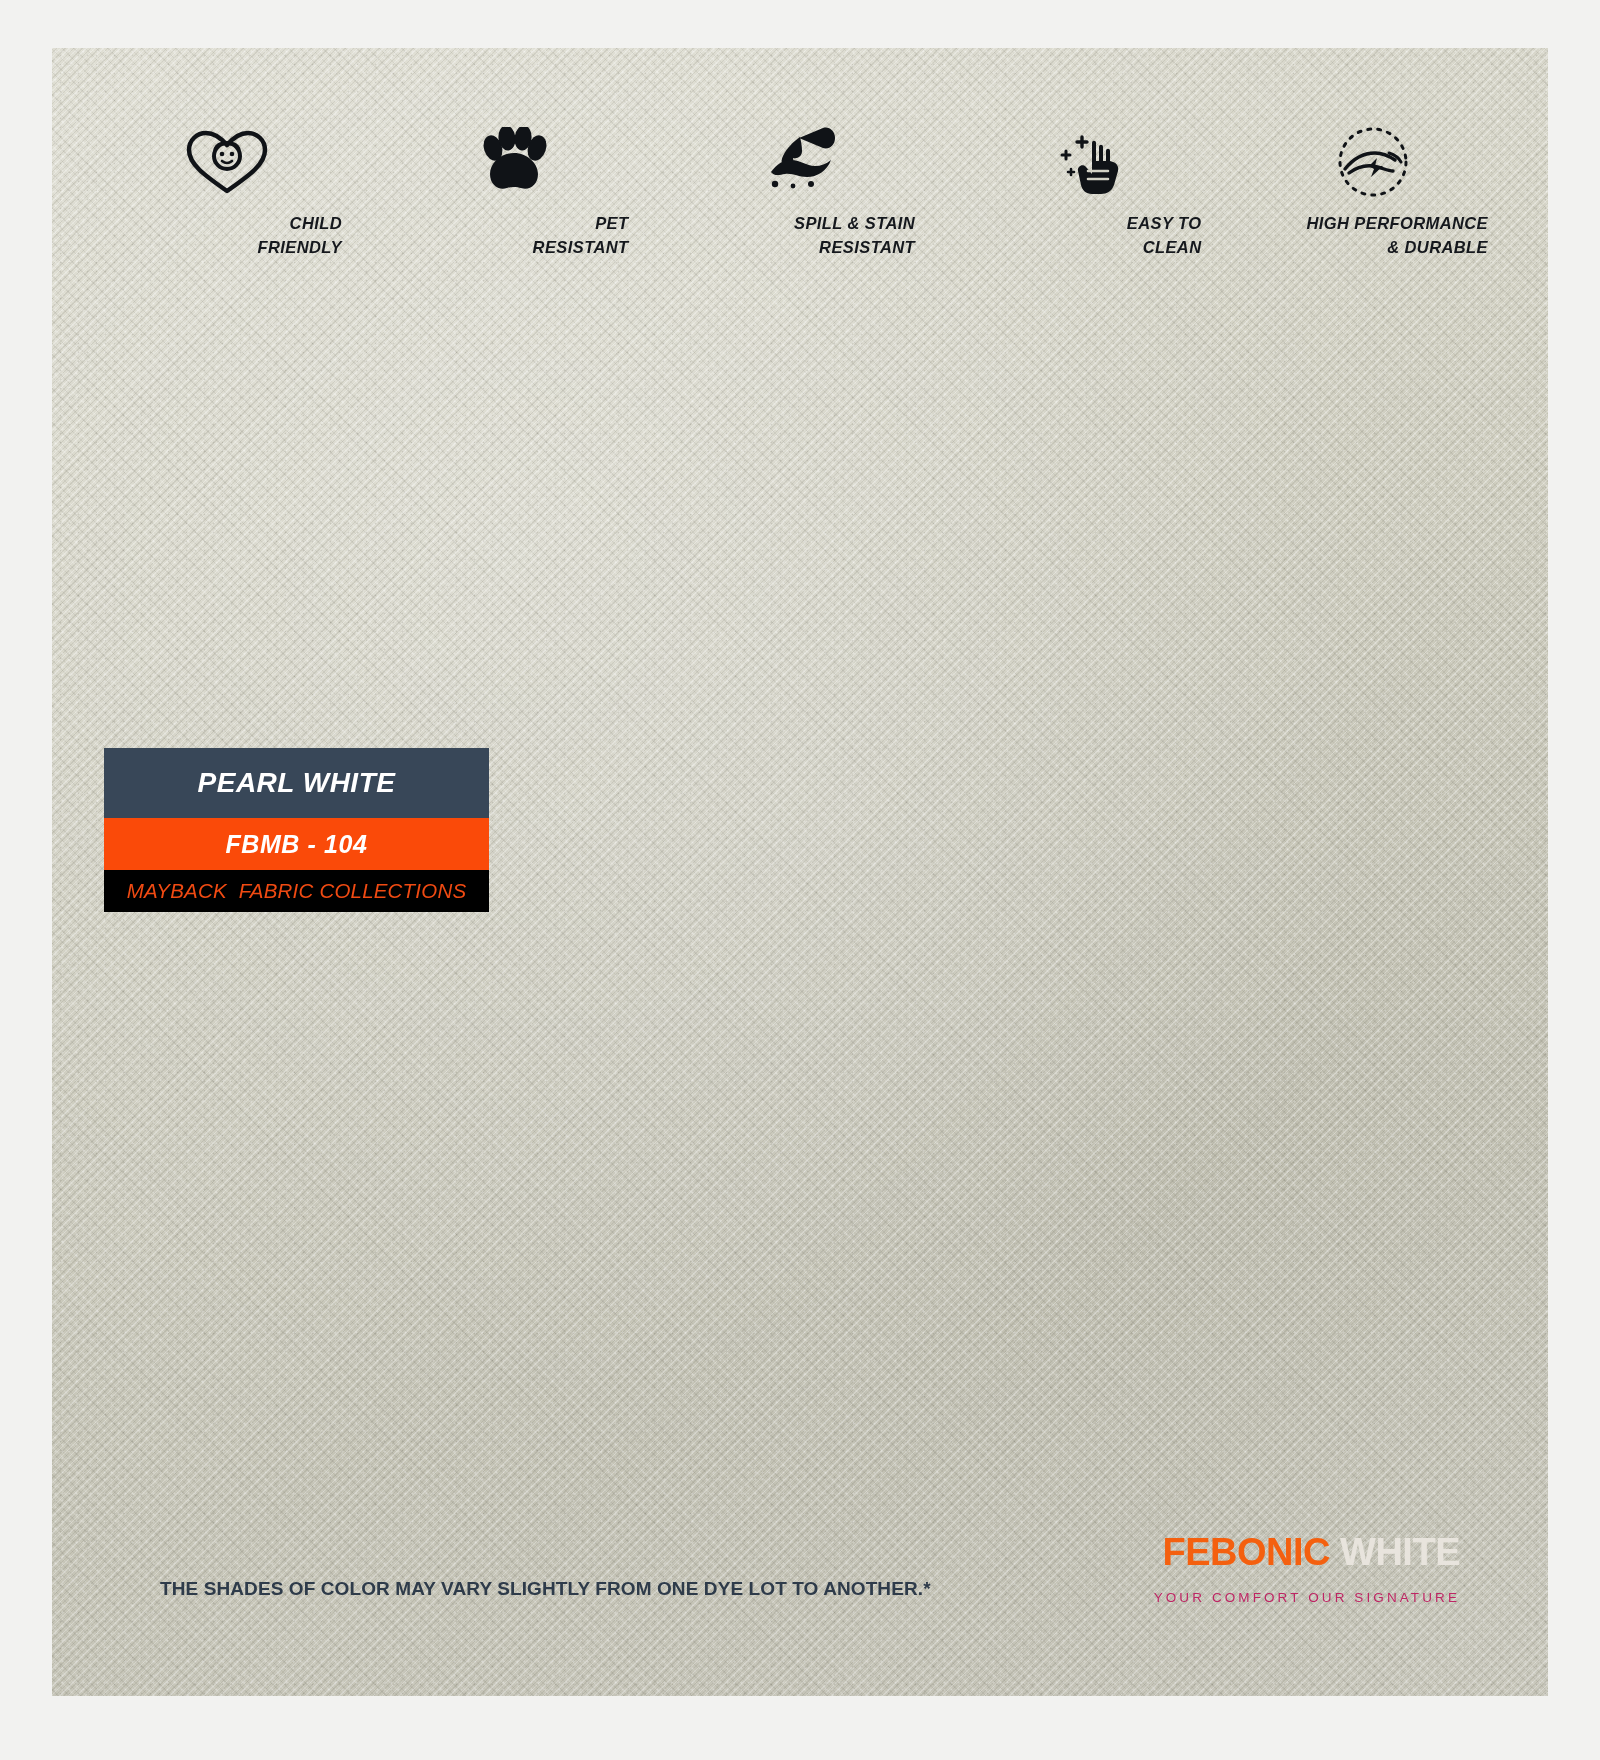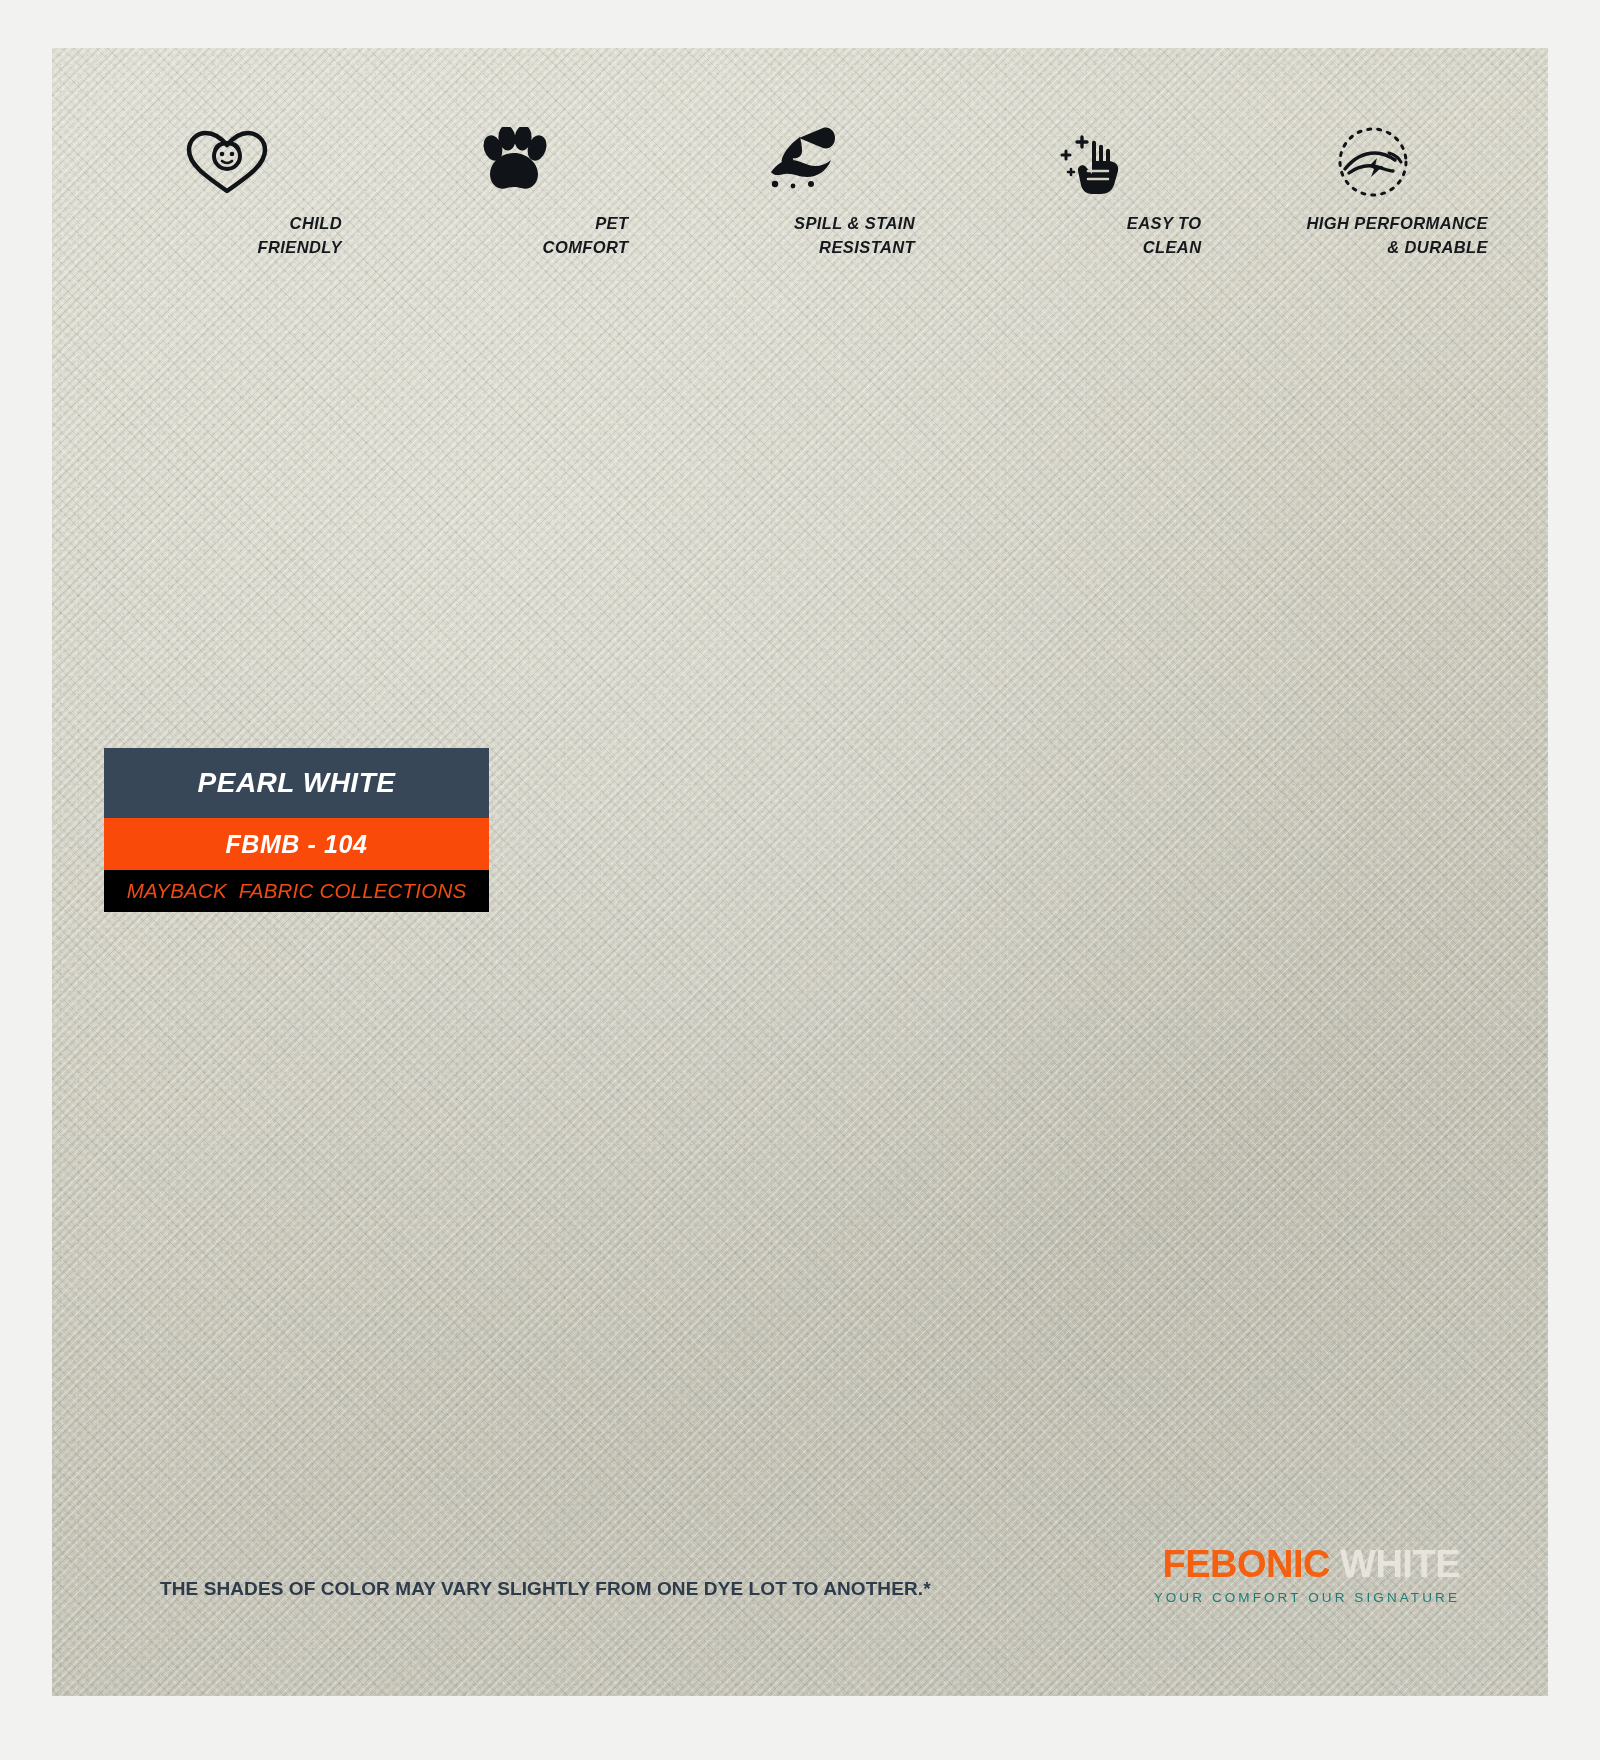--- a/index.html
+++ b/index.html
@@ -157,24 +157,24 @@
     line-height: 1;
   }
   .brand-title {
     font-size: 38px;
     font-weight: bold;
     letter-spacing: -0.5px;
   }
   .brand-title .b1 { color: #f4600f; }
   .brand-title .b2 { color: #e8e4dd; }
   .brand-tag {
-    margin-top: 8px;
+    margin-top: 20px;
     font-size: 13.5px;
     letter-spacing: 3.1px;
-    color: #0f766e;
+    color: #be185d;
     opacity: 0.92;
   }
 </style>
 </head>
 <body>
 
 <div class="card">
   <div class="fabric"></div>
   <div class="fabric-speckle"></div>
   <div class="fabric-vignette"></div>
@@ -201,21 +201,21 @@
       <div class="glyph">
         <svg width="76" height="70" viewBox="0 0 76 70" fill="#101317">
           <ellipse cx="17" cy="21" rx="9" ry="13" transform="rotate(-18 17 21)"></ellipse>
           <ellipse cx="31" cy="11" rx="8.5" ry="12.5" transform="rotate(-7 31 11)"></ellipse>
           <ellipse cx="47" cy="11" rx="8.5" ry="12.5" transform="rotate(7 47 11)"></ellipse>
           <ellipse cx="61" cy="21" rx="9" ry="13" transform="rotate(18 61 21)"></ellipse>
           <path d="M38 26 C51 26 62 36 62 47 C62 58 53 64 45 61 C41 59.5 35 59.5 31 61 C23 64 14 58 14 47 C14 36 25 26 38 26 Z"></path>
         </svg>
       </div>
       <div class="caption">PET
-COMFORT</div>
+RESISTANT</div>
     </div>
 
     <div class="feature">
       <div class="glyph">
         <svg width="94" height="72" viewBox="0 0 94 72" fill="none">
           <path d="M46 12 L70 2 C76 0 82 5 82 12 C82 19 76 24 70 22 L46 12 Z" fill="#101317"></path>
           <path d="M47 11 C40 16 34 22 30 30 C27 36 29 41 34 41 C39 41 41 37 40 32 C45 33 49 30 49 25 C49 20 48 15 47 11 Z" fill="#101317"></path>
           <path d="M18 46 C24 38 30 34 38 34 C48 34 53 40 62 40 C68 40 73 38 78 34 C74 45 64 51 54 51 C45 51 40 47 32 48 C27 48.6 22 51 18 46 Z" fill="#101317"></path>
           <circle cx="22" cy="58" r="3.2" fill="#101317"></circle>
           <circle cx="40" cy="60" r="2.4" fill="#101317"></circle>

